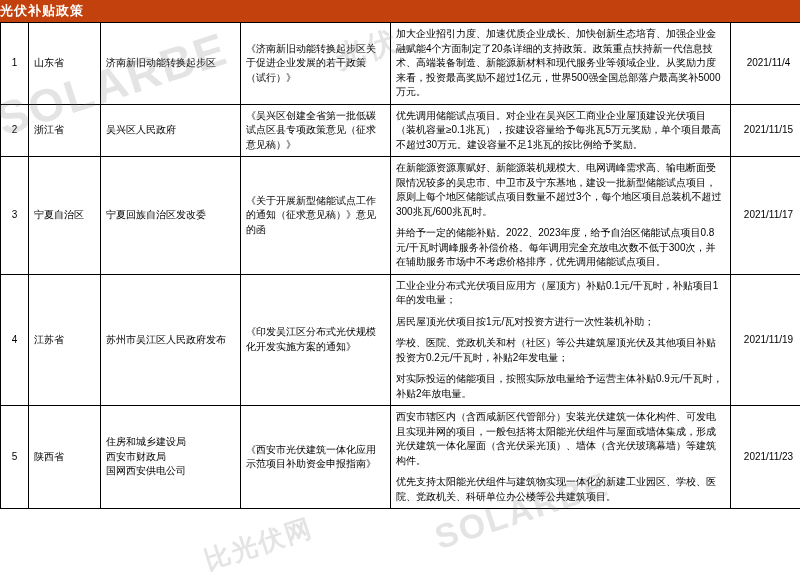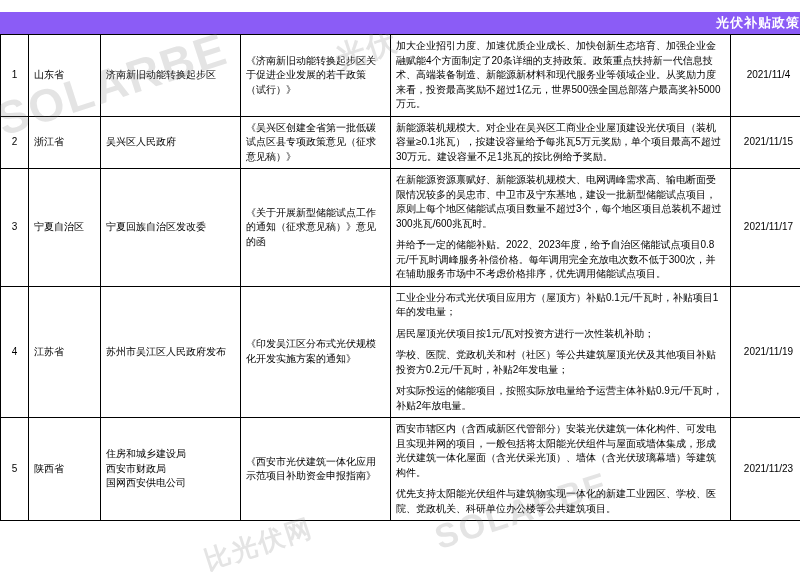--- a/index.html
+++ b/index.html
@@ -34,30 +34,29 @@
     transform: rotate(-18deg);
     transform-origin: left top;
   }
   .wm1 { left: -10px; top: 95px; font-size: 46px; }
   .wm2 { left: 330px; top: 40px; font-size: 30px; }
   .wm3 { left: 430px; top: 520px; font-size: 34px; }
   .wm4 { left: 200px; top: 545px; font-size: 26px; }
 
   #title-bar {
     height: 22px;
-    background: #8b5cf6;
+    background: #c2410c;
     color: #ffffff;
     font-size: 13px;
     font-weight: bold;
     line-height: 22px;
-    text-align: right;
+    text-align: left;
     letter-spacing: 1px;
     position: relative;
     z-index: 6;
-    margin-top: 12px;
   }
   table.policy {
     width: 800px;
     border-collapse: collapse;
     table-layout: fixed;
     position: relative;
     z-index: 1;
   }
   table.policy td {
     border: 1px solid #000000;
@@ -100,21 +99,21 @@
           <div class="para">加大企业招引力度、加速优质企业成长、加快创新生态培育、加强企业金融赋能4个方面制定了20条详细的支持政策。政策重点扶持新一代信息技术、高端装备制造、新能源新材料和现代服务业等领域企业。从奖励力度来看，投资最高奖励不超过1亿元，世界500强全国总部落户最高奖补5000万元。</div>
         </td>
         <td class="c-date"><span class="nowrap-date">2021/11/4</span></td>
       </tr>
       <tr>
         <td class="c-idx">2</td>
         <td class="c-org">浙江省</td>
         <td class="c-dept">吴兴区人民政府</td>
         <td class="c-doc">《吴兴区创建全省第一批低碳试点区县专项政策意见（征求意见稿）》</td>
         <td class="c-content">
-          <div class="para">新能源装机规模大。对企业在吴兴区工商业企业屋顶建设光伏项目（装机容量≥0.1兆瓦），按建设容量给予每兆瓦5万元奖励，单个项目最高不超过30万元。建设容量不足1兆瓦的按比例给予奖励。</div>
+          <div class="para">优先调用储能试点项目。对企业在吴兴区工商业企业屋顶建设光伏项目（装机容量≥0.1兆瓦），按建设容量给予每兆瓦5万元奖励，单个项目最高不超过30万元。建设容量不足1兆瓦的按比例给予奖励。</div>
         </td>
         <td class="c-date"><span class="nowrap-date">2021/11/15</span></td>
       </tr>
       <tr>
         <td class="c-idx">3</td>
         <td class="c-org">宁夏自治区</td>
         <td class="c-dept">宁夏回族自治区发改委</td>
         <td class="c-doc">《关于开展新型储能试点工作的通知（征求意见稿）》意见的函</td>
         <td class="c-content">
           <div class="para">在新能源资源禀赋好、新能源装机规模大、电网调峰需求高、输电断面受限情况较多的吴忠市、中卫市及宁东基地，建设一批新型储能试点项目，原则上每个地区储能试点项目数量不超过3个，每个地区项目总装机不超过300兆瓦/600兆瓦时。</div>

